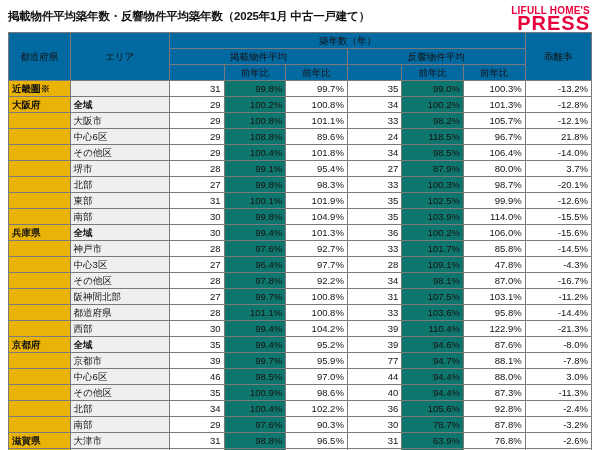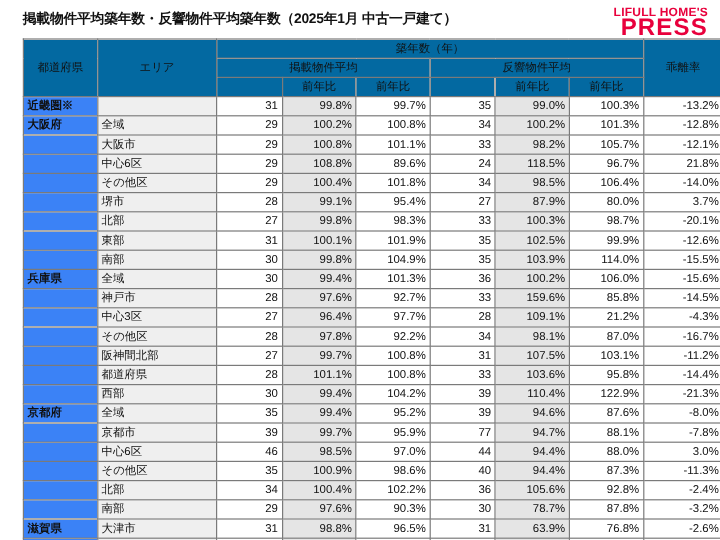--- a/index.html
+++ b/index.html
@@ -12,21 +12,21 @@
     background: #ffffff;
     font-family: "Liberation Sans", sans-serif;
     color: #111111;
     overflow: hidden;
   }
   .page {
     position: relative;
     width: 600px;
     height: 360px;
     box-sizing: border-box;
-    padding: 6px 8px 0 19px;
+    padding: 6px 8px 0 8px;
   }
   .header-row {
     display: flex;
     align-items: flex-start;
     justify-content: space-between;
     height: 26px;
   }
   .title {
     font-size: 11.5px;
     font-weight: bold;
@@ -68,39 +68,39 @@
     white-space: nowrap;
     overflow: hidden;
   }
   table.data th {
     background: #0369a1;
     font-weight: normal;
     text-align: center;
   }
   td.pref {
     text-align: left;
-    background: #3b82f6;
+    background: #eab308;
     font-weight: normal;
   }
   td.pref.bold {
     font-weight: bold;
   }
   td.area {
     text-align: left;
     background: #efefef;
   }
   td.area.bold {
-    font-weight: normal;
+    font-weight: bold;
   }
   td.num {
     text-align: right;
     padding-right: 4px;
   }
   td.num.shade {
-    background: #e5e5e5;
+    background: #0f766e;
   }
   .indent1 { padding-left: 14px; }
   .indent2 { padding-left: 26px; }
   .col-pref { width: 52px; }
   .col-area { width: 84px; }
   .col-n { width: 46px; }
   .col-r { width: 52px; }
   .col-gap { width: 56px; }
 </style>
 </head>
@@ -259,33 +259,33 @@
           <td class="num">106.0%</td>
           <td class="num">-15.6%</td>
         </tr>
         <tr>
           <td class="pref"></td>
           <td class="area indent1">神戸市</td>
           <td class="num">28</td>
           <td class="num shade">97.6%</td>
           <td class="num">92.7%</td>
           <td class="num">33</td>
-          <td class="num shade">159.6%</td>
+          <td class="num shade">101.7%</td>
           <td class="num">85.8%</td>
           <td class="num">-14.5%</td>
         </tr>
         <tr>
           <td class="pref"></td>
           <td class="area indent2">中心3区</td>
           <td class="num">27</td>
           <td class="num shade">96.4%</td>
           <td class="num">97.7%</td>
           <td class="num">28</td>
           <td class="num shade">109.1%</td>
-          <td class="num">21.2%</td>
+          <td class="num">47.8%</td>
           <td class="num">-4.3%</td>
         </tr>
         <tr>
           <td class="pref"></td>
           <td class="area indent2">その他区</td>
           <td class="num">28</td>
           <td class="num shade">97.8%</td>
           <td class="num">92.2%</td>
           <td class="num">34</td>
           <td class="num shade">98.1%</td>

